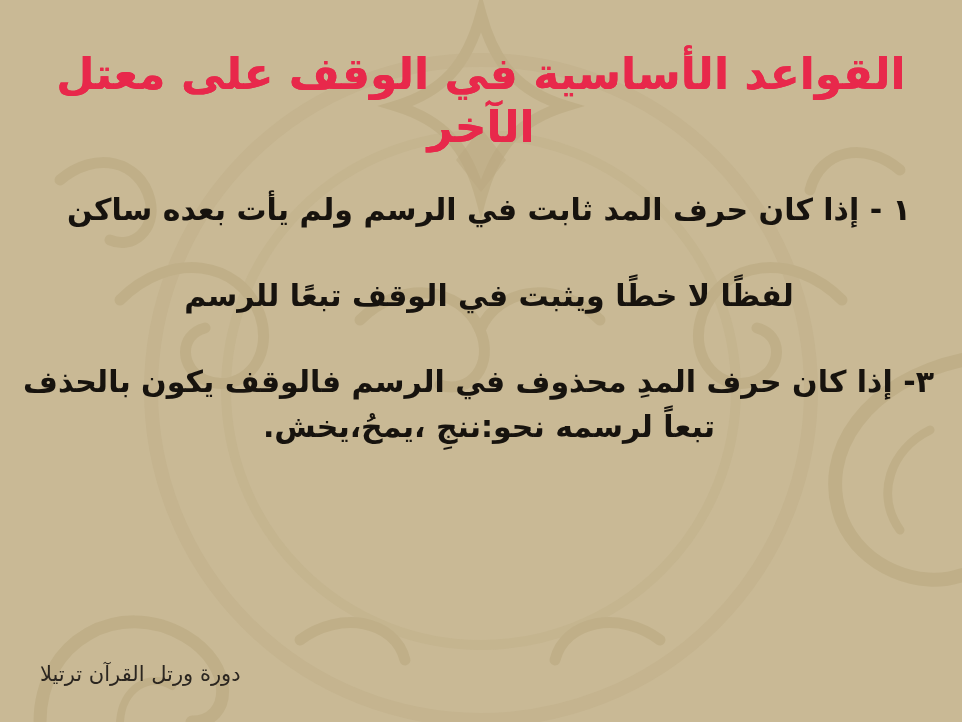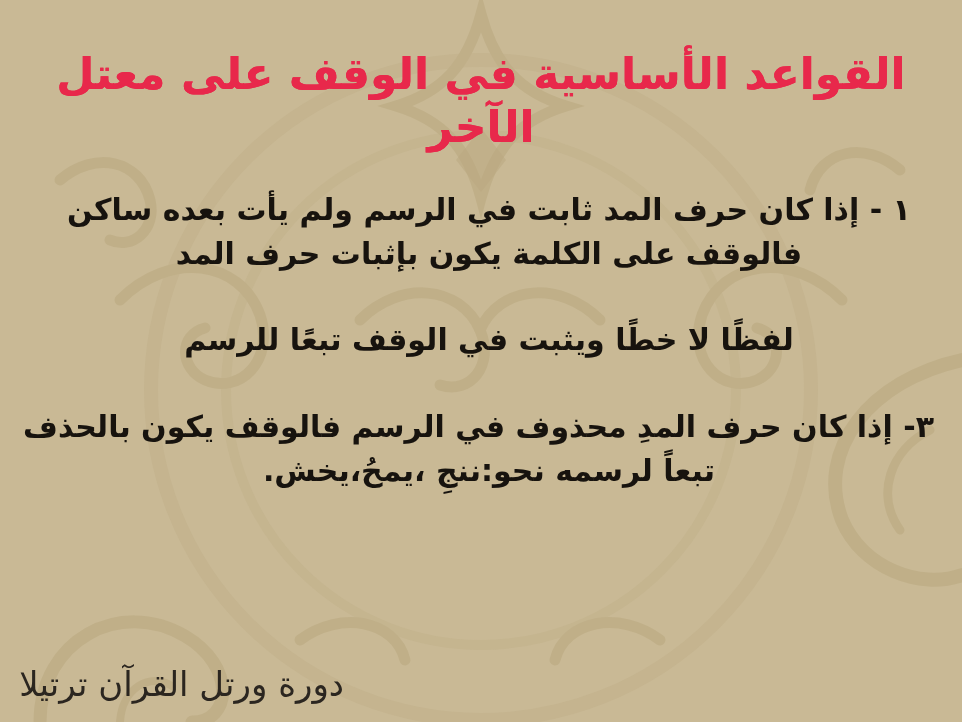--- a/index.html
+++ b/index.html
@@ -48,26 +48,26 @@
     font-weight: bold;
     line-height: 1.48;
   }
   .rule-line {
     display: block;
     white-space: nowrap;
     margin-left: 16px;
   }
   .footer-brand {
     position: absolute;
-    bottom: 18px;
+    bottom: 36px;
     right: 618px;
     left: 40px;
-    text-align: center;
+    text-align: left;
     color: #2b2620;
-    font-size: 34px;
+    font-size: 21px;
     font-weight: normal;
     letter-spacing: 0.5px;
     white-space: nowrap;
     direction: rtl;
   }
 </style>
 </head>
 <body>
 
 <div class="stage">
@@ -100,21 +100,20 @@
       <path d="M481,128 L506,160 L481,192 L456,160 Z"></path>
     </g>
   </svg>
 
   <div class="content">
 
     <h1 class="slide-title">القواعد الأساسية في الوقف على معتل الآخر</h1>
 
     <div class="rule-block">
       <span class="rule-line">١ - إذا كان حرف المد ثابت في الرسم ولم يأت بعده ساكن</span>
-      <span class="rule-line">فالوقف على الكلمة يكون بإثبات حرف المد</span>
     </div>
 
     <div class="rule-block">
       <span class="rule-line">لفظًا لا خطًا ويثبت في الوقف تبعًا للرسم</span>
     </div>
 
     <div class="rule-block">
       <span class="rule-line">٣- إذا كان حرف المدِ محذوف في الرسم فالوقف يكون بالحذف</span>
       <span class="rule-line">تبعاً لرسمه نحو:ننجِ ،يمحُ،يخش.</span>
     </div>

